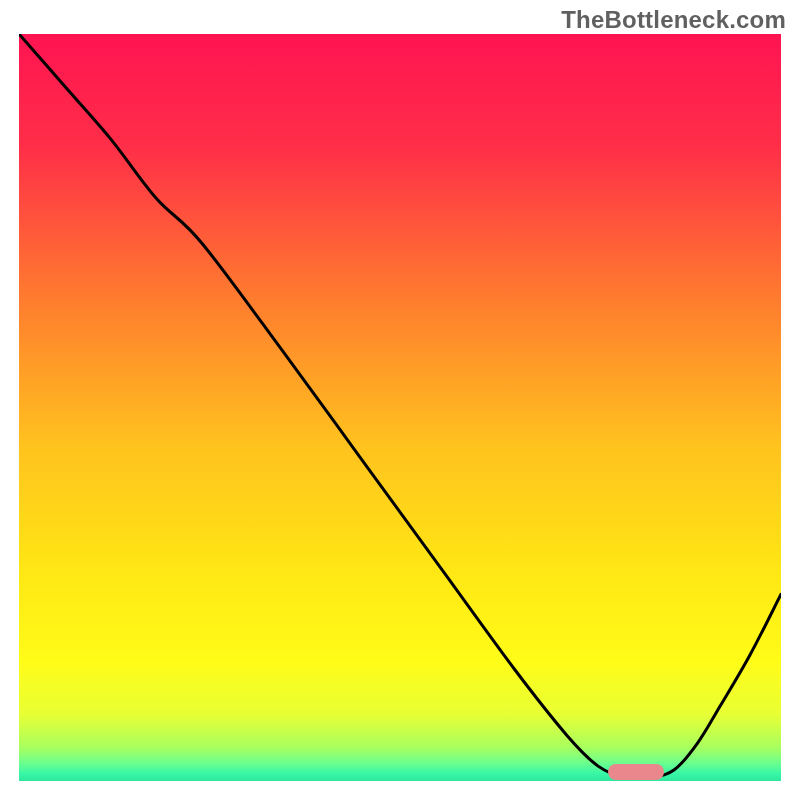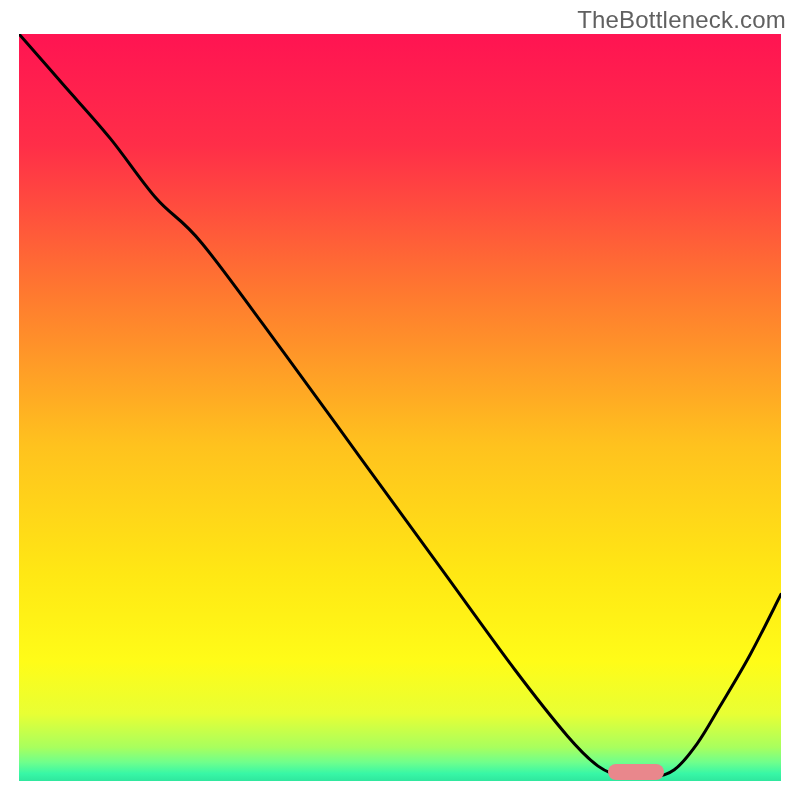--- a/index.html
+++ b/index.html
@@ -15,21 +15,21 @@
     position: relative;
     width: 800px;
     height: 800px;
     box-sizing: border-box;
   }
   .watermark {
     position: absolute;
     top: 6px;
     right: 14px;
     font-size: 24px;
-    font-weight: 400;
+    font-weight: 700;
     color: #606060;
     letter-spacing: 0.2px;
   }
   .plot {
     position: absolute;
     left: 19px;
     top: 34px;
     width: 762px;
     height: 747px;
   }

